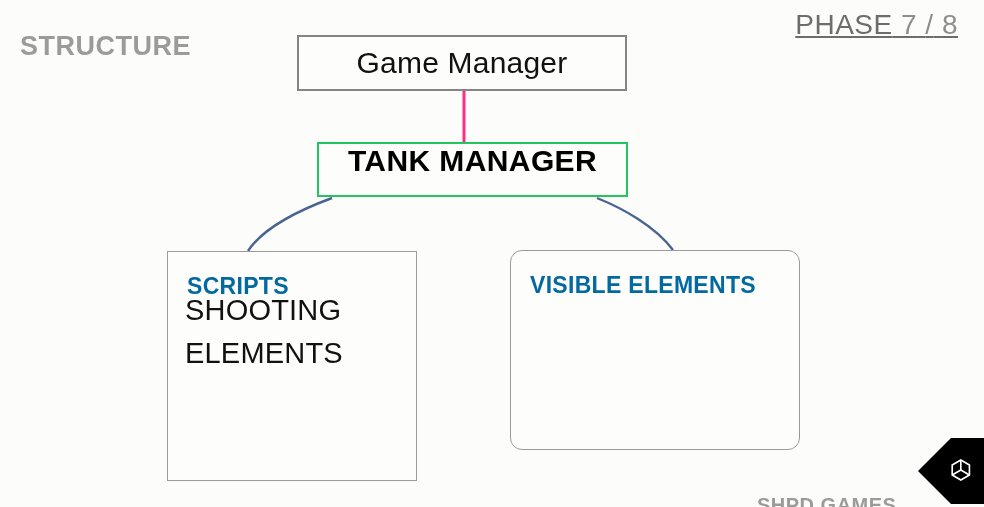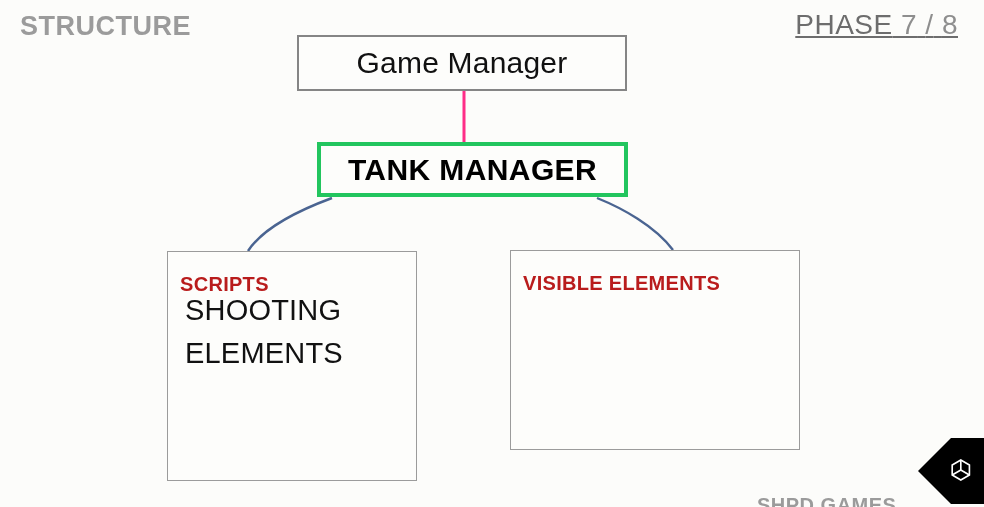--- a/index.html
+++ b/index.html
@@ -36,20 +36,21 @@
     line-height: 36px;
     white-space: nowrap;
   }
   .title-line-2 {
     font-size: 27px;
     font-weight: bold;
     letter-spacing: 0.5px;
     color: #9b9b9b;
     line-height: 36px;
     white-space: nowrap;
+    margin-top: 20px;
   }
 
   
   .phase-indicator {
     position: absolute;
     right: 26px;
     top: 9px;
     font-size: 28px;
     color: #6d6d6d;
     letter-spacing: 0.5px;
@@ -91,23 +92,22 @@
     color: #111111;
     letter-spacing: 0.2px;
     white-space: nowrap;
   }
 
   .node-tank-manager {
     left: 317px;
     top: 142px;
     width: 311px;
     height: 55px;
-    border: 4px solid #22c55e;
+    border: 2px solid #22c55e;
     display: flex;
-    align-items: center;
     justify-content: center;
   }
   .node-tank-manager .node-label {
     font-size: 30px;
     font-weight: bold;
     color: #000000;
     letter-spacing: 0.4px;
     white-space: nowrap;
   }
 
@@ -121,28 +121,29 @@
     left: 167px;
     top: 251px;
     width: 250px;
     height: 230px;
   }
   .panel-visible-elements {
     left: 510px;
     top: 250px;
     width: 290px;
     height: 200px;
+    border-radius: 12px;
   }
   .panel-heading {
     position: absolute;
-    left: 12px;
+    left: 19px;
     top: 21px;
-    font-size: 20px;
-    font-weight: bold;
-    color: #b91c1c;
+    font-size: 23px;
+    font-weight: bold;
+    color: #0369a1;
     letter-spacing: 0.3px;
     white-space: nowrap;
   }
   .panel-items {
     position: absolute;
     left: 17px;
     top: 37px;
     right: 8px;
   }
   .panel-item {

